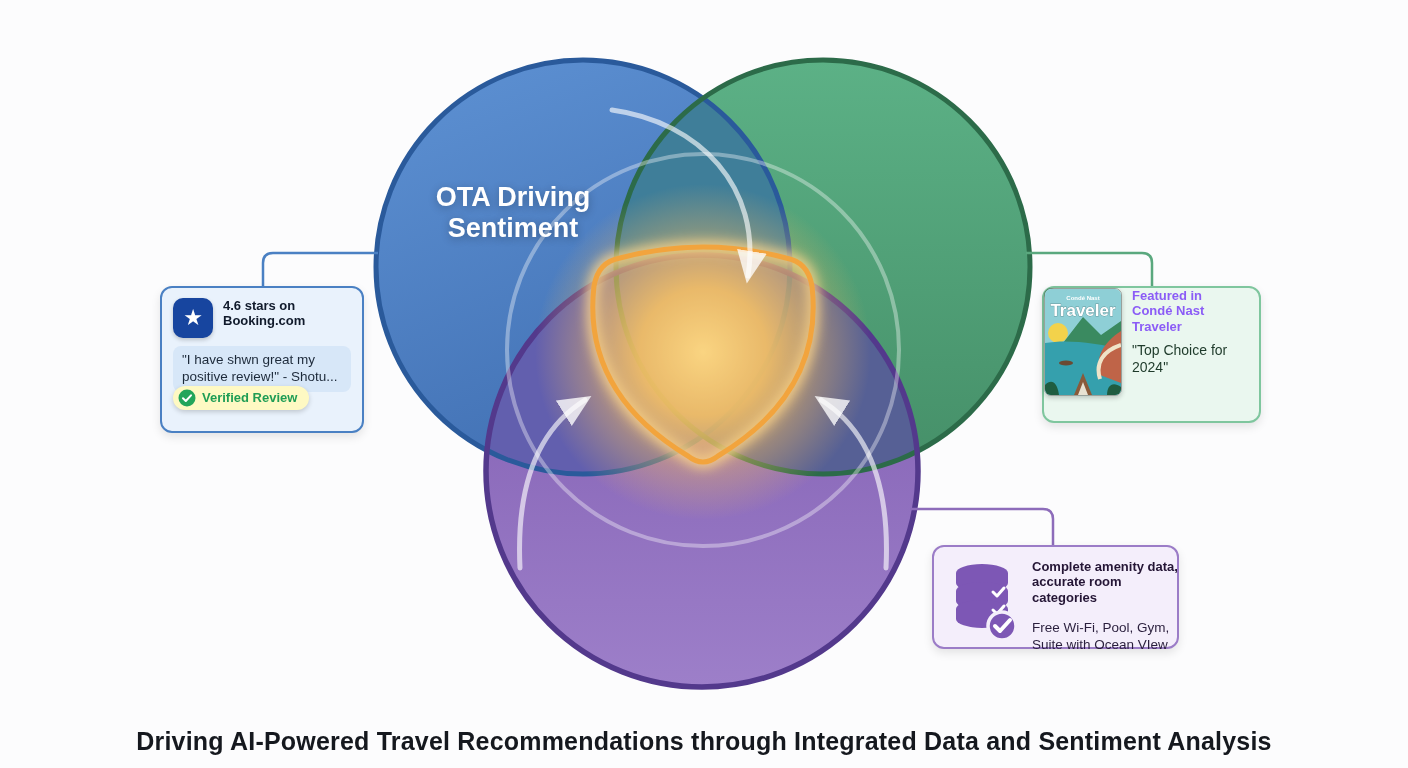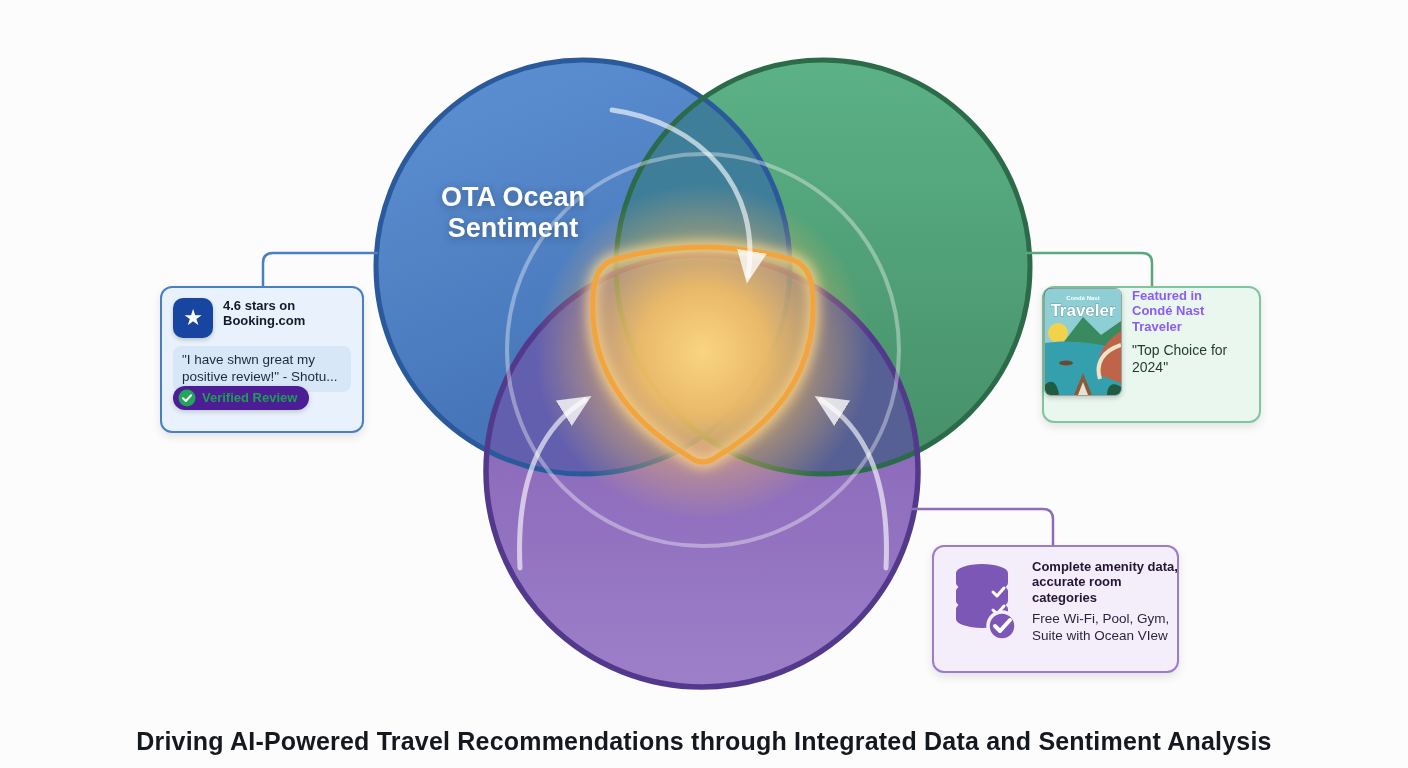--- a/index.html
+++ b/index.html
@@ -9,37 +9,37 @@
   .circle-label{position:absolute;text-align:center;color:#ffffff;font-weight:700;
     font-size:27px;line-height:1.16;text-shadow:0 2px 8px rgba(0,0,0,.28);}
   .center-label{position:absolute;text-align:center;color:#ffffff;font-weight:700;
     font-size:24px;line-height:1.12;text-shadow:0 1px 6px rgba(120,70,0,.35);}
   .callout{position:absolute;border-radius:12px;box-shadow:0 4px 10px rgba(0,0,0,.10);
     box-sizing:border-box;}
   .callout.ota{left:160px;top:286px;width:204px;height:147px;background:#e9f2fc;
     border:2px solid #4a80c3;padding:10px 11px;}
   .callout.editorial{left:1042px;top:286px;width:219px;height:137px;background:#eaf7ef;
     border:2px solid #7fc69e;}
-  .callout.property{left:932px;top:545px;width:247px;height:128px;background:#f4eefb;
+  .callout.property{left:932px;top:545px;width:247px;height:104px;background:#f4eefb;
     border:2px solid #9b7cc7;padding:12px;}
   .row{display:flex;gap:10px;align-items:flex-start;}
   .box-title{font-weight:700;color:#101a2b;font-size:13px;line-height:1.18;}
   .star-badge{width:40px;height:40px;border-radius:10px;background:#17459f;flex:0 0 auto;
     display:flex;align-items:center;justify-content:center;color:#fff;font-size:22px;
     box-shadow:0 2px 4px rgba(0,0,0,.2);}
   .quote-block{margin-top:8px;background:#d7e7f8;border-radius:8px;padding:6px 9px;
     font-size:13.5px;line-height:1.25;color:#1d2a3a;}
-  .verified-pill{display:inline-flex;align-items:center;gap:6px;background:#4c1d95;
+  .verified-pill{display:inline-flex;align-items:center;gap:6px;background:#fef9c3;
     border-radius:999px;padding:3px 12px 3px 5px;margin-top:-6px;position:relative;
     box-shadow:0 2px 5px rgba(0,0,0,.18);justify-content:center;}
   .verified-pill span{color:#1f9d55;font-weight:700;font-size:13px;}
   .mag-cover{width:76px;height:106px;border-radius:7px;overflow:hidden;flex:0 0 auto;
     border:1px solid rgba(0,0,0,.35);box-shadow:0 2px 5px rgba(0,0,0,.2);}
   .ed-quote{margin-top:8px;font-size:14px;color:#1e3a2a;line-height:1.25;}
-  .prop-sub{margin-top:6px;font-size:13.5px;color:#2a1f3d;line-height:1.25;}
+  .prop-sub{margin-top:15px;font-size:13.5px;color:#2a1f3d;line-height:1.25;}
   .caption{position:absolute;left:0;right:0;top:727px;text-align:center;
     font-size:25px;font-weight:700;color:#15181e;letter-spacing:.2px;}
 </style>
 </head>
 <body>
 
 <div id="canvas">
 
   <svg id="venn-svg" width="1408" height="768" viewBox="0 0 1408 768">
     <defs>
@@ -122,21 +122,21 @@
       <path d="M886,568 C890,486 869,430 821,400" marker-end="url(#ah)"></path>
     </g>
 
     <g fill="none" stroke-width="2.5">
       <path d="M263,287 L263,263 Q263,253 273,253 L378,253" stroke="#4a80c3"></path>
       <path d="M1152,287 L1152,263 Q1152,253 1142,253 L1026,253" stroke="#5aa87e"></path>
       <path d="M1053,545 L1053,519 Q1053,509 1043,509 L910,509" stroke="#8d6cba"></path>
     </g>
   </svg>
 
-  <div class="circle-label" style="left:377px;top:182px;width:272px;">OTA Ocean Sentiment</div>
+  <div class="circle-label" style="left:377px;top:182px;width:272px;">OTA Driving Sentiment</div>
 
   <div class="callout ota">
     <div class="row">
       <div class="star-badge">★</div>
       <div class="box-title" style="width:140px;">4.6 stars on Booking.com</div>
     </div>
     <div class="quote-block">"I have shwn great my positive review!" - Shotu...</div>
     <div class="verified-pill">
       <svg width="18" height="18" viewBox="0 0 18 18">
         <circle cx="9" cy="9" r="8.5" fill="#22a55a"></circle>

